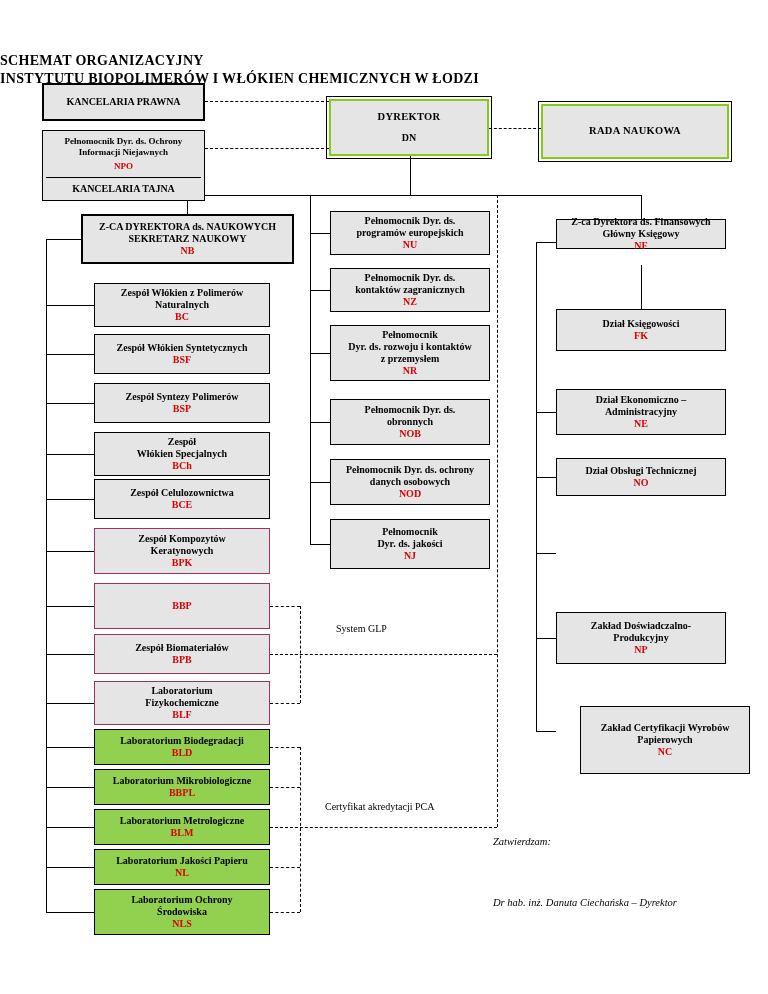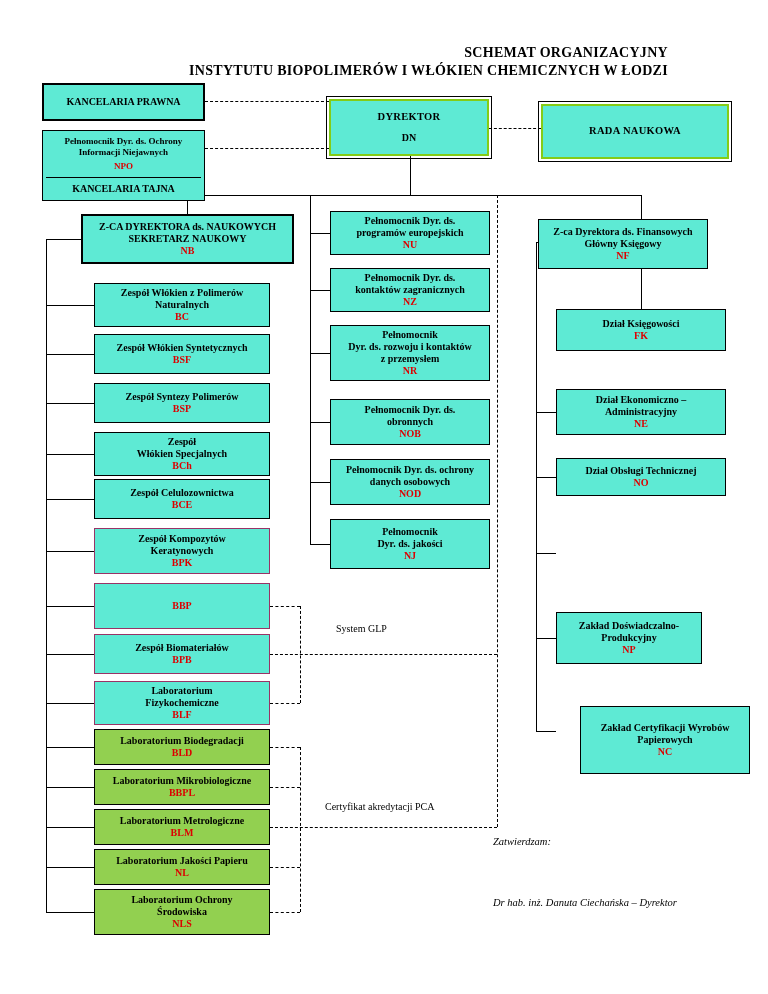--- a/index.html
+++ b/index.html
@@ -1,23 +1,23 @@
 <!DOCTYPE html>
 <html style="--red: #dd0000; --green: #92d050; --purple: #993366;"><head>
 <meta charset="utf-8">
 <style>
   :root{ --red:#dd0000; --green:#92d050; --purple:#993366; }
   html,body{margin:0;padding:0;background:#fff;}
   #page{
     position:relative; width:768px; height:994px; background:#fff; overflow:hidden;
     font-family:"Liberation Serif","DejaVu Serif",serif; color:#000;
   }
-  .title{position:absolute; left:0; top:44px; width:668px; text-align:right;
+  .title{position:absolute; left:0; top:52px; width:668px; text-align:left;
     font-weight:700; font-size:14px; line-height:1.25; letter-spacing:.3px;}
-  .box{position:absolute; box-sizing:border-box; border:1px solid #000; background:#5eead4;
+  .box{position:absolute; box-sizing:border-box; border:1px solid #000; background:#e5e5e5;
     display:flex; flex-direction:column; align-items:center; justify-content:center;
     text-align:center; font-weight:700; font-size:10px; line-height:1.22; padding:2px 3px;}
   .t{white-space:pre-line;}
   .c{color:var(--red); white-space:pre-line;}
   .f9{font-size:9px;}
   .f105{font-size:10.5px; letter-spacing:.3px;}
   .b2{border-width:2px;}
   .dbl{border:2px solid #84cc16; outline:1px solid #000; outline-offset:2px;}
   .purple{border:1.5px solid var(--purple);}
   .green{background:var(--green);}
@@ -204,39 +204,39 @@
     <span class="t">Pełnomocnik Dyr. ds. ochrony
 danych osobowych</span>
     <span class="c">NOD</span>
   </div>
   <div class="box" style="left:330px;top:519px;width:160px;height:50px">
     <span class="t">Pełnomocnik
 Dyr. ds. jakości</span>
     <span class="c">NJ</span>
   </div>
 
-  <div class="box" style="left:538px;top:219px;width:170px;height:50px">
+  <div class="box" style="left:556px;top:219px;width:170px;height:30px">
     <span class="t">Z-ca Dyrektora ds. Finansowych
 Główny Księgowy</span>
     <span class="c">NF</span>
   </div>
   <div class="box" style="left:556px;top:309px;width:170px;height:42px">
     <span class="t">Dział Księgowości</span>
     <span class="c">FK</span>
   </div>
   <div class="box" style="left:556px;top:389px;width:170px;height:46px">
     <span class="t">Dział Ekonomiczno –
 Administracyjny</span>
     <span class="c">NE</span>
   </div>
   <div class="box" style="left:556px;top:458px;width:170px;height:38px">
     <span class="t">Dział Obsługi Technicznej</span>
     <span class="c">NO</span>
   </div>
-  <div class="box" style="left:556px;top:612px;width:146px;height:52px">
+  <div class="box" style="left:556px;top:612px;width:170px;height:52px">
     <span class="t">Zakład Doświadczalno-
 Produkcyjny</span>
     <span class="c">NP</span>
   </div>
   <div class="box" style="left:580px;top:706px;width:170px;height:68px">
     <span class="t">Zakład Certyfikacji Wyrobów
 Papierowych</span>
     <span class="c">NC</span>
   </div>
 

